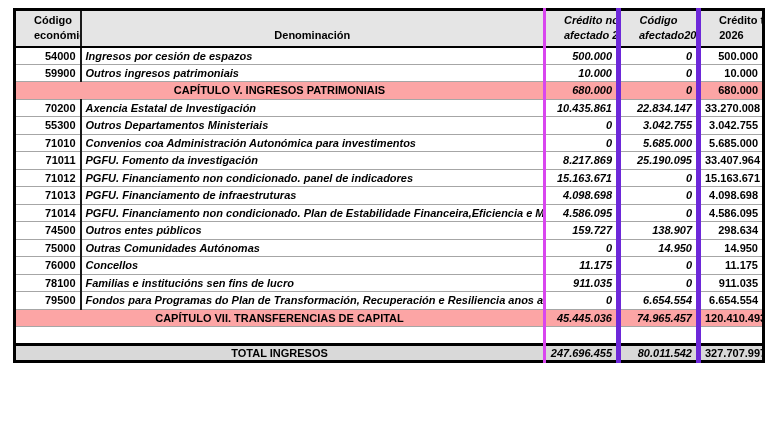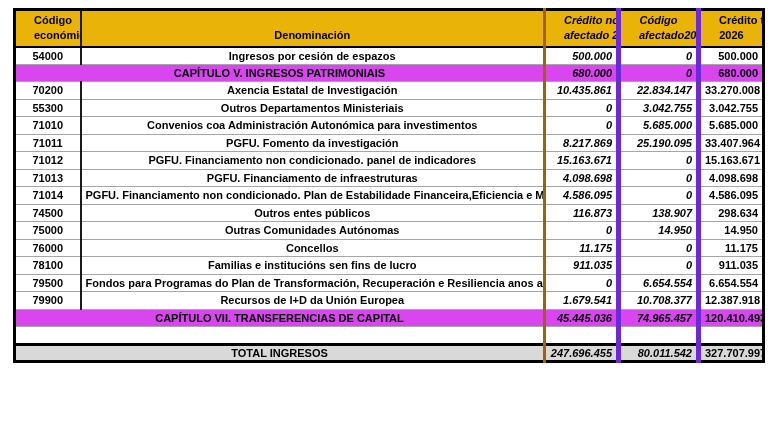--- a/index.html
+++ b/index.html
@@ -12,37 +12,37 @@
   table.budget {
     position:absolute; left:13px; top:8px; width:749px;
     border-collapse:collapse; table-layout:fixed;
     border:3px solid #000000;
   }
   th, td {
     font-size:11px; font-weight:bold; color:#000000;
     overflow:hidden; white-space:nowrap; box-sizing:border-box;
   }
   thead th {
-    background:#eab308; height:37px; vertical-align:middle;
+    background:#e5e5e5; height:37px; vertical-align:middle;
     text-align:center; line-height:1.35; border-bottom:2px solid #000000;
     padding:0 18px;
   }
   thead th.h-den { vertical-align:bottom; padding-bottom:3px; }
   tbody td { height:17.5px; border-top:1px solid #a6a6a6; padding:0 4px; background:#ffffff; }
 
   
   .b-code { border-right:2px solid #1a1a1a; }
-  .b-den  { border-right:3px solid #a16207; }
+  .b-den  { border-right:3px solid #d946ef; }
   .b-v1, .b-v2 { border-right:5px solid #6d28d9;font-style:italic; }
 
-  .code { text-align:center; }
-  .den  { text-align:center; }
+  .code { text-align:right; }
+  .den  { text-align:left;font-style:italic; }
   .num  { text-align:right; }
 
-  .row-section td { background:#d946ef; }
+  .row-section td { background:#fca5a5; }
   .sec-label { text-align:center; }
   .row-total td { background:#d9d9d9; border-top:3px solid #000000; }
   .row-blank td { border-top:1px solid #a6a6a6; }
 </style>
 </head>
 <body>
 
 <div class="page">
   <table class="budget">
     <colgroup>
@@ -76,20 +76,27 @@
       </tr>
     </thead>
     <tbody id="tbody">
         <tr>
           <td class="code b-code">54000</td>
           <td class="den b-den">Ingresos por cesión de espazos</td>
           <td class="num b-v1">500.000</td>
           <td class="num b-v2">0</td>
           <td class="num">500.000</td>
         </tr>
+        <tr>
+          <td class="code b-code">59900</td>
+          <td class="den b-den">Outros ingresos patrimoniais</td>
+          <td class="num b-v1">10.000</td>
+          <td class="num b-v2">0</td>
+          <td class="num">10.000</td>
+        </tr>
         <tr class="row-section">
           <td class="sec-label b-den" colspan="2">CAPÍTULO V. INGRESOS PATRIMONIAIS</td>
           <td class="num b-v1">680.000</td>
           <td class="num b-v2">0</td>
           <td class="num">680.000</td>
         </tr>
         <tr>
           <td class="code b-code">70200</td>
           <td class="den b-den">Axencia Estatal de Investigación</td>
           <td class="num b-v1">10.435.861</td>
@@ -134,21 +141,21 @@
         <tr>
           <td class="code b-code">71014</td>
           <td class="den b-den">PGFU. Financiamento non condicionado. Plan de Estabilidade Financeira,Eficiencia e Mellora Estratéxica</td>
           <td class="num b-v1">4.586.095</td>
           <td class="num b-v2">0</td>
           <td class="num">4.586.095</td>
         </tr>
         <tr>
           <td class="code b-code">74500</td>
           <td class="den b-den">Outros entes públicos</td>
-          <td class="num b-v1">116.873</td>
+          <td class="num b-v1">159.727</td>
           <td class="num b-v2">138.907</td>
           <td class="num">298.634</td>
         </tr>
         <tr>
           <td class="code b-code">75000</td>
           <td class="den b-den">Outras Comunidades Autónomas</td>
           <td class="num b-v1">0</td>
           <td class="num b-v2">14.950</td>
           <td class="num">14.950</td>
         </tr>
@@ -165,27 +172,20 @@
           <td class="num b-v1">911.035</td>
           <td class="num b-v2">0</td>
           <td class="num">911.035</td>
         </tr>
         <tr>
           <td class="code b-code">79500</td>
           <td class="den b-den">Fondos para Programas do Plan de Transformación, Recuperación e Resiliencia anos anteriores</td>
           <td class="num b-v1">0</td>
           <td class="num b-v2">6.654.554</td>
           <td class="num">6.654.554</td>
-        </tr>
-        <tr>
-          <td class="code b-code">79900</td>
-          <td class="den b-den">Recursos de I+D da Unión Europea</td>
-          <td class="num b-v1">1.679.541</td>
-          <td class="num b-v2">10.708.377</td>
-          <td class="num">12.387.918</td>
         </tr>
         <tr class="row-section">
           <td class="sec-label b-den" colspan="2">CAPÍTULO VII. TRANSFERENCIAS DE CAPITAL</td>
           <td class="num b-v1">45.445.036</td>
           <td class="num b-v2">74.965.457</td>
           <td class="num">120.410.493</td>
         </tr>
         <tr class="row-blank">
           <td class="b-den" colspan="2"></td>
           <td class="b-v1"></td>

